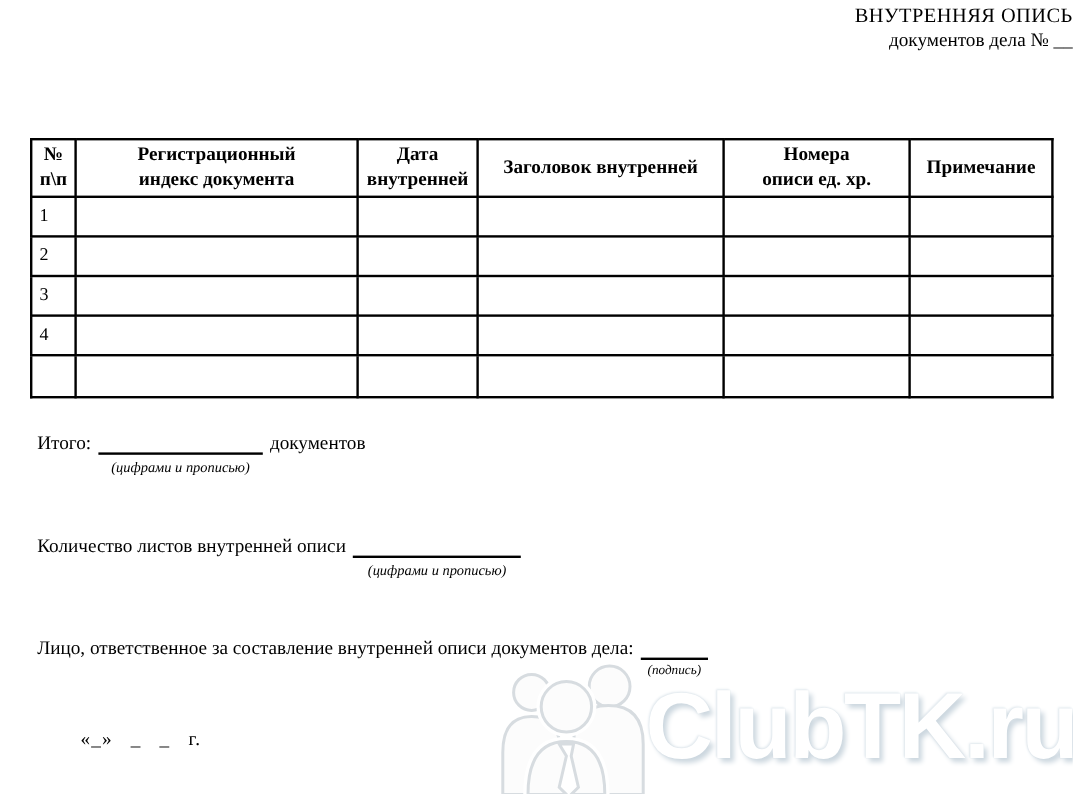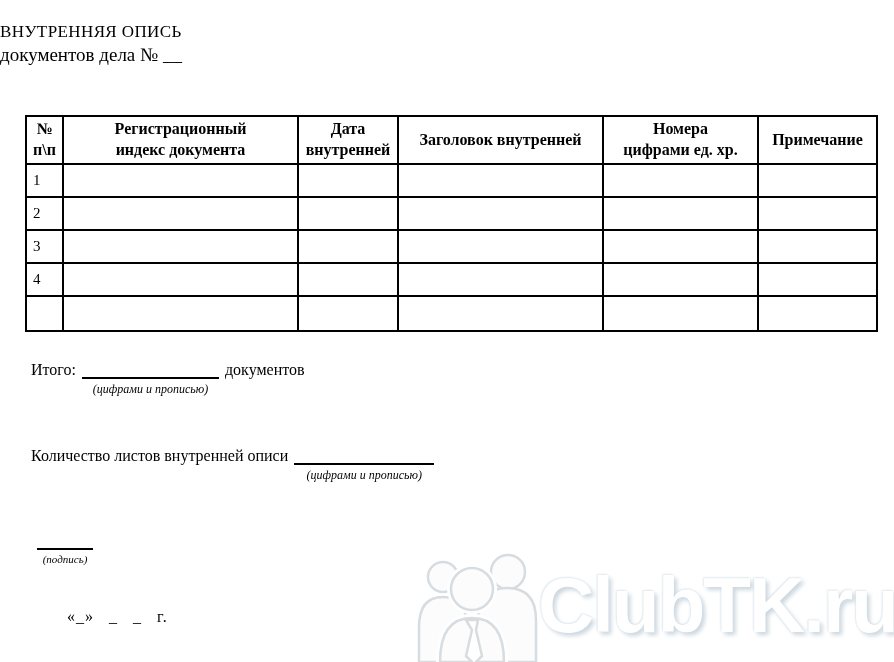--- a/index.html
+++ b/index.html
@@ -6,23 +6,23 @@
   html, body { background: #ffffff; }
   body {
     width: 894px; height: 662px;
     position: relative;
     overflow: hidden;
     font-family: "Liberation Serif", serif;
     color: #000;
   }
 
   
-  .title-block { position: absolute; top: 22px; left: 0; width: 100%; text-align: left; }
+  .title-block { position: absolute; top: 3px; left: 0; width: 100%; text-align: right; }
   .title-main { font-size: 17px; letter-spacing: 0.4px; }
-  .title-sub  { font-size: 19px; margin-top: 2px; }
+  .title-sub  { font-size: 16px; margin-top: 2px; }
 
   
   table.doc-table {
     position: absolute; left: 25px; top: 115px;
     width: 851px;
     border-collapse: collapse;
     table-layout: fixed;
   }
   .doc-table th, .doc-table td { border: 2px solid #000; }
   .doc-table th {
@@ -113,21 +113,21 @@
       </th>
       <th>
         <span class="hl">Дата</span>
         <span class="hl">внутренней</span>
       </th>
       <th>
         <span class="hl">Заголовок внутренней</span>
       </th>
       <th>
         <span class="hl">Номера</span>
-        <span class="hl">цифрами ед. хр.</span>
+        <span class="hl">описи ед. хр.</span>
       </th>
       <th>
         <span class="hl">Примечание</span>
       </th>
     </tr>
   </thead>
   <tbody>
     <tr>
       <td class="num-cell">1</td>
       <td></td>
@@ -180,20 +180,21 @@
 </div>
 
 <div class="fill-row row-sheets">
   <span>Количество листов внутренней описи</span>
   <span class="blank blank-sheets">
     <span class="hint">(цифрами и прописью)</span>
   </span>
 </div>
 
 <div class="fill-row row-responsible">
+  <span>Лицо, ответственное за составление внутренней описи документов дела:</span>
   <span class="blank blank-sign">
     <span class="hint hint-sign">(подпись)</span>
   </span>
 </div>
 
 <div class="date-line">«_»   _   _   г.</div>
 
 <div class="watermark">
   <svg class="wm-icon" width="130" height="110" viewBox="0 0 130 110" xmlns="http://www.w3.org/2000/svg">
 

